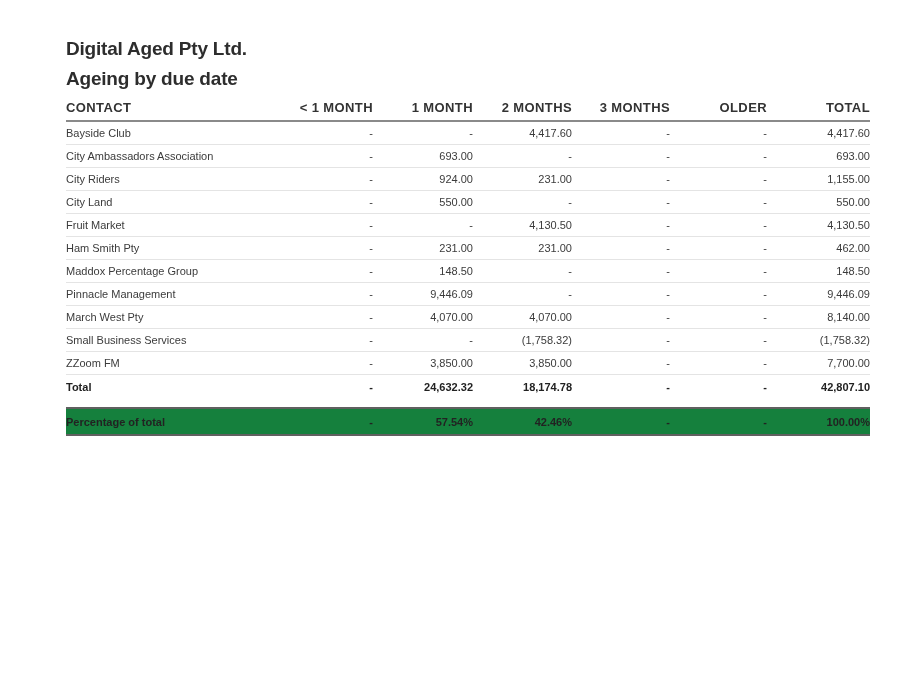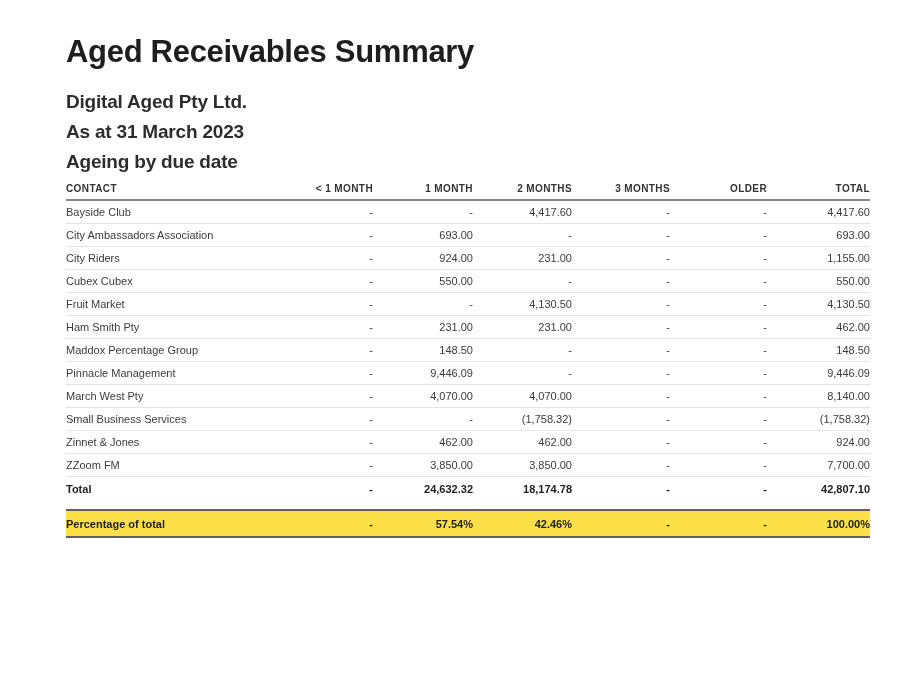--- a/index.html
+++ b/index.html
@@ -24,21 +24,21 @@
     letter-spacing: -0.2px;
   }
 
   table.report {
     width: 804px;
     border-collapse: collapse;
     table-layout: fixed;
     margin-top: 2px;
   }
   table.report th {
-    font-size: 10px;
+    font-size: 13px;
     font-weight: bold;
     color: #333333;
     text-align: right;
     letter-spacing: 0.4px;
     padding: 0 0 5px 0;
     border-bottom: 2px solid #8a8a8a;
     white-space: nowrap;
   }
   table.report th.contact { text-align: left; }
 
@@ -60,36 +60,34 @@
     border-bottom: none;
     height: 25px;
   }
   tr.spacer-row td {
     border: none;
     height: 9px;
   }
   tr.pct-row td {
     font-weight: bold;
     color: #222222;
-    background: #fde047;
+    background: #15803d;
     border-top: 2px solid #606060;
     border-bottom: 2px solid #606060;
     height: 27px;
   }
 </style>
 </head>
 <body>
 
 <div class="page">
 
-  <div class="report-title">Aged Receivables Summary</div>
 
   <div class="subtitle-block">
     <div class="subtitle">Digital Aged Pty Ltd.</div>
-    <div class="subtitle">As at 31 March 2023</div>
     <div class="subtitle">Ageing by due date</div>
   </div>
 
   <table class="report">
     <colgroup>
       <col style="width:204px">
       <col style="width:103px">
       <col style="width:100px">
       <col style="width:99px">
       <col style="width:98px">
@@ -134,21 +132,21 @@
     <td class="contact">City Riders</td>
     <td>-</td>
     <td>924.00</td>
     <td>231.00</td>
     <td>-</td>
     <td>-</td>
     <td>1,155.00</td>
   </tr>
 
   <tr class="data-row">
-    <td class="contact">Cubex Cubex</td>
+    <td class="contact">City Land</td>
     <td>-</td>
     <td>550.00</td>
     <td>-</td>
     <td>-</td>
     <td>-</td>
     <td>550.00</td>
   </tr>
 
   <tr class="data-row">
     <td class="contact">Fruit Market</td>
@@ -204,29 +202,20 @@
   <tr class="data-row">
     <td class="contact">Small Business Services</td>
     <td>-</td>
     <td>-</td>
     <td>(1,758.32)</td>
     <td>-</td>
     <td>-</td>
     <td>(1,758.32)</td>
   </tr>
 
-  <tr class="data-row">
-    <td class="contact">Zinnet &amp; Jones</td>
-    <td>-</td>
-    <td>462.00</td>
-    <td>462.00</td>
-    <td>-</td>
-    <td>-</td>
-    <td>924.00</td>
-  </tr>
 
   <tr class="data-row">
     <td class="contact">ZZoom FM</td>
     <td>-</td>
     <td>3,850.00</td>
     <td>3,850.00</td>
     <td>-</td>
     <td>-</td>
     <td>7,700.00</td>
   </tr>

